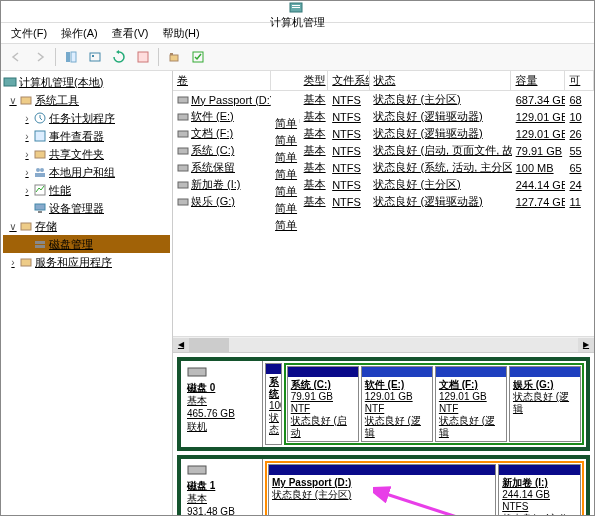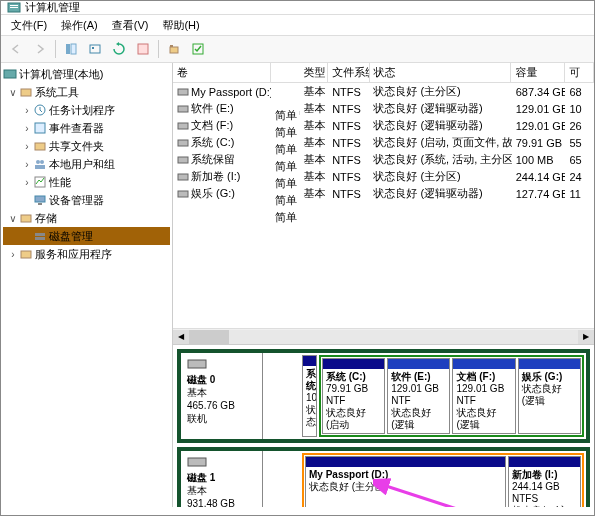--- a/index.html
+++ b/index.html
@@ -1,25 +1,25 @@
 <!DOCTYPE html>
 <html><head>
 <meta charset="utf-8">
 <style>
 * { box-sizing: border-box; margin: 0; padding: 0; }
 body { font-family: "Microsoft YaHei", "Segoe UI", sans-serif; font-size: 11px; background: #fff; width: 595px; height: 516px; overflow: hidden; border: 1px solid #888; }
-.titlebar { height: 14px; display: flex; align-items: center; padding: 0 6px; background: #fff; border-bottom: 1px solid #ddd; }
+.titlebar { height: 22px; display: flex; align-items: center; padding: 0 6px; background: #fff; border-bottom: 1px solid #ddd; flex-direction: column; }
 .titlebar .icon { width: 14px; height: 14px; margin-right: 4px; }
 .menubar { height: 20px; display: flex; align-items: center; padding: 0 4px; gap: 2px; }
 .menuitem { padding: 2px 6px; cursor: default; }
 .toolbar { height: 28px; display: flex; align-items: center; padding: 0 4px; gap: 2px; border-top: 1px solid #ddd; border-bottom: 1px solid #ddd; background: #f8f8f8; }
 .tbtn { width: 22px; height: 22px; display: flex; align-items: center; justify-content: center; border: 1px solid transparent; }
 .tbtn.disabled { opacity: .35; }
 .tsep { width: 1px; height: 18px; background: #ccc; margin: 0 2px; }
-.main { display: flex; height: calc(100% - 70px); }
+.main { display: flex; height: calc(100% - 70px); text-decoration: underline; }
 .tree { width: 172px; border-right: 1px solid #ccc; padding: 2px; overflow: auto; }
 .tree-node { display: flex; align-items: center; height: 18px; padding-left: 2px; white-space: nowrap; }
 .tree-node .tw { width: 12px; text-align: center; color: #555; font-size: 10px; }
 .tree-node .ticon { width: 14px; height: 14px; margin-right: 2px; flex-shrink: 0; }
 .tree-node.selected { background: #a16207; }
 .right { flex: 1; display: flex; flex-direction: column; overflow: hidden; }
 .listview { flex: 0 0 auto; height: 282px; display: flex; flex-direction: column; border-bottom: 1px solid #ccc; }
 .lv-header { display: flex; height: 20px; background: #fff; border-bottom: 1px solid #ddd; }
 .lv-header .col { border-right: 1px solid #ddd; padding: 2px 4px; font-size: 11px; overflow: hidden; white-space: nowrap; }
 .lv-body { flex: 1; overflow: auto; }
@@ -34,21 +34,21 @@
 .c5 { width: 66px; }
 .c6 { width: 34px; }
 .hscroll { height: 16px; background: #f0f0f0; border-top: 1px solid #ddd; display: flex; align-items: center; }
 .hscroll .track { flex: 1; height: 14px; background: #e8e8e8; position: relative; }
 .hscroll .thumb { position: absolute; left: 0; top: 0; height: 14px; width: 40px; background: #ccc; }
 .hscroll .arrow { width: 16px; height: 14px; background: #ddd; display: flex; align-items: center; justify-content: center; font-size: 8px; }
 .diskmap { flex: 1; overflow: auto; padding: 0; }
 .disk-row { display: flex; border: 4px solid #14532d; margin: 4px; }
 .disk-label { width: 82px; padding: 4px 6px; border-right: 1px solid #888; display: flex; flex-direction: column; font-size: 10px; line-height: 13px; }
 .disk-label .dicon { width: 20px; height: 14px; margin-bottom: 2px; }
-.disk-parts { flex: 1; display: flex; gap: 2px; padding: 2px; margin-left: 37px; }
+.disk-parts { flex: 1; display: flex; gap: 2px; padding: 2px; }
 .part { flex: 1; border: 1px solid #888; display: flex; flex-direction: column; font-size: 10px; line-height: 12px; overflow: hidden; }
 .part .pbar { height: 10px; }
 .part .pbody { padding: 2px 3px; }
 .part .pname { font-weight: bold; }
 .group-green { border: 2px solid #1a8a1a; padding: 1px; display: flex; flex: 5; gap: 2px; }
 .group-orange { border: 2px solid #ff8c00; padding: 1px; display: flex; flex: 1; gap: 2px; }
 .arrow-annot { position: absolute; pointer-events: none; }
 svg { display: block; }
 </style>
 </head>

